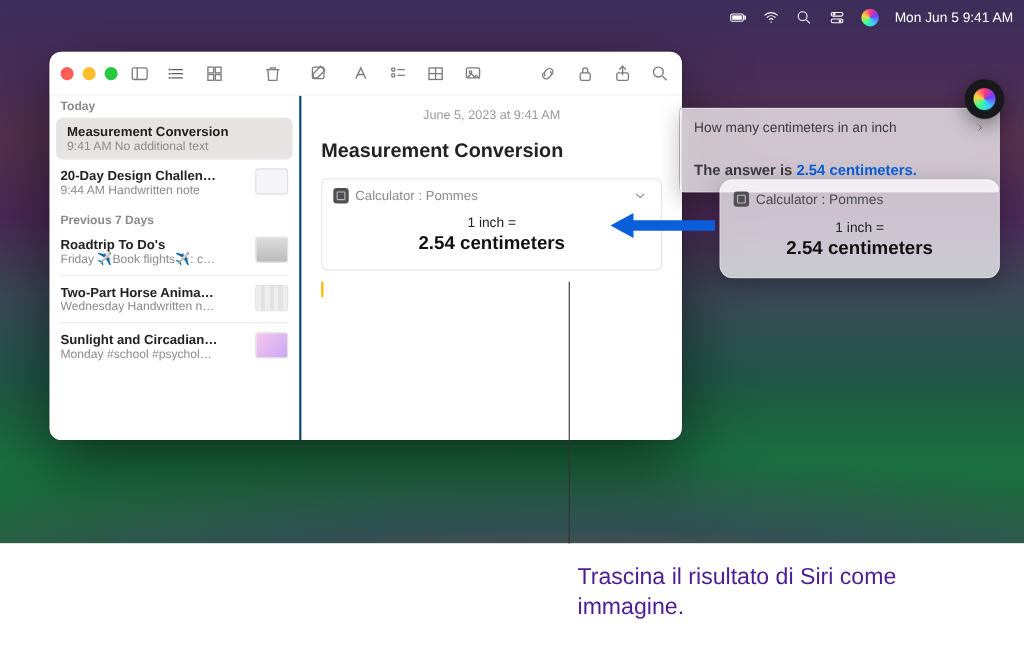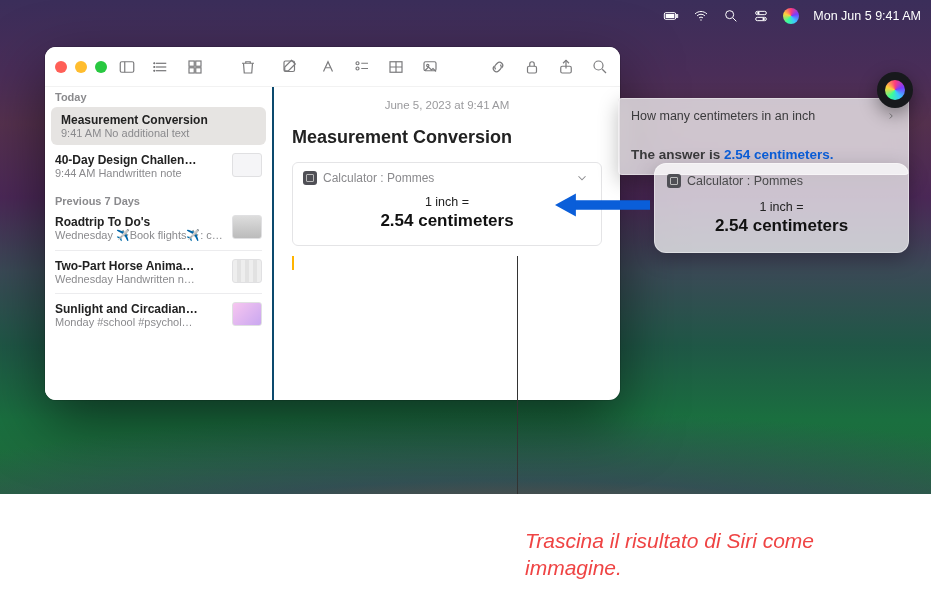--- a/index.html
+++ b/index.html
@@ -112,21 +112,21 @@
   }
   .drag-arrow svg{width:100%;height:100%;}
   
   .callout-area {
     position:absolute; left:0; top:494px; width:931px; height:99px; background:#fff;
   }
   .callout-line {
     position:absolute; left:517px; top:256px; width:1px; height:270px; background:#333; z-index:14;
   }
   .callout-text {
-    position:absolute; left:525px; top:528px; width:320px; font-size:21px; color:#ef4444; line-height:1.28;font-style:italic;
+    position:absolute; left:525px; top:512px; width:320px; font-size:21px; color:#4c1d95; line-height:1.28;
   }
 </style>
 </head>
 <body>
 
 <div class="desktop">
 
   <div class="menubar">
     <span class="icon">
         <svg viewBox="0 0 24 24">
@@ -278,32 +278,32 @@
 
         <div class="sb-item selected">
           <div class="text">
             <div class="title">Measurement Conversion</div>
             <div class="meta">9:41 AM   No additional text</div>
           </div>
         </div>
 
         <div class="sb-item">
           <div class="text">
-            <div class="title">40-Day Design Challen…</div>
+            <div class="title">20-Day Design Challen…</div>
             <div class="meta">9:44 AM   Handwritten note</div>
           </div>
           <div class="thumb"></div>
         </div>
 
         <div class="sb-section" style="margin-top:6px">Previous 7 Days</div>
 
         <div class="sb-item">
           <div class="text">
             <div class="title">Roadtrip To Do's</div>
-            <div class="meta">Wednesday   ✈️Book flights✈️: c…</div>
+            <div class="meta">Friday   ✈️Book flights✈️: c…</div>
           </div>
           <div class="thumb" style="background:linear-gradient(#ddd,#bbb)"></div>
         </div>
         <div class="sb-divider"></div>
         <div class="sb-item">
           <div class="text">
             <div class="title">Two-Part Horse Anima…</div>
             <div class="meta">Wednesday   Handwritten n…</div>
           </div>
           <div class="thumb" style="background:repeating-linear-gradient(90deg,#eee,#eee 4px,#e2e2e2 4px,#e2e2e2 8px)"></div>

